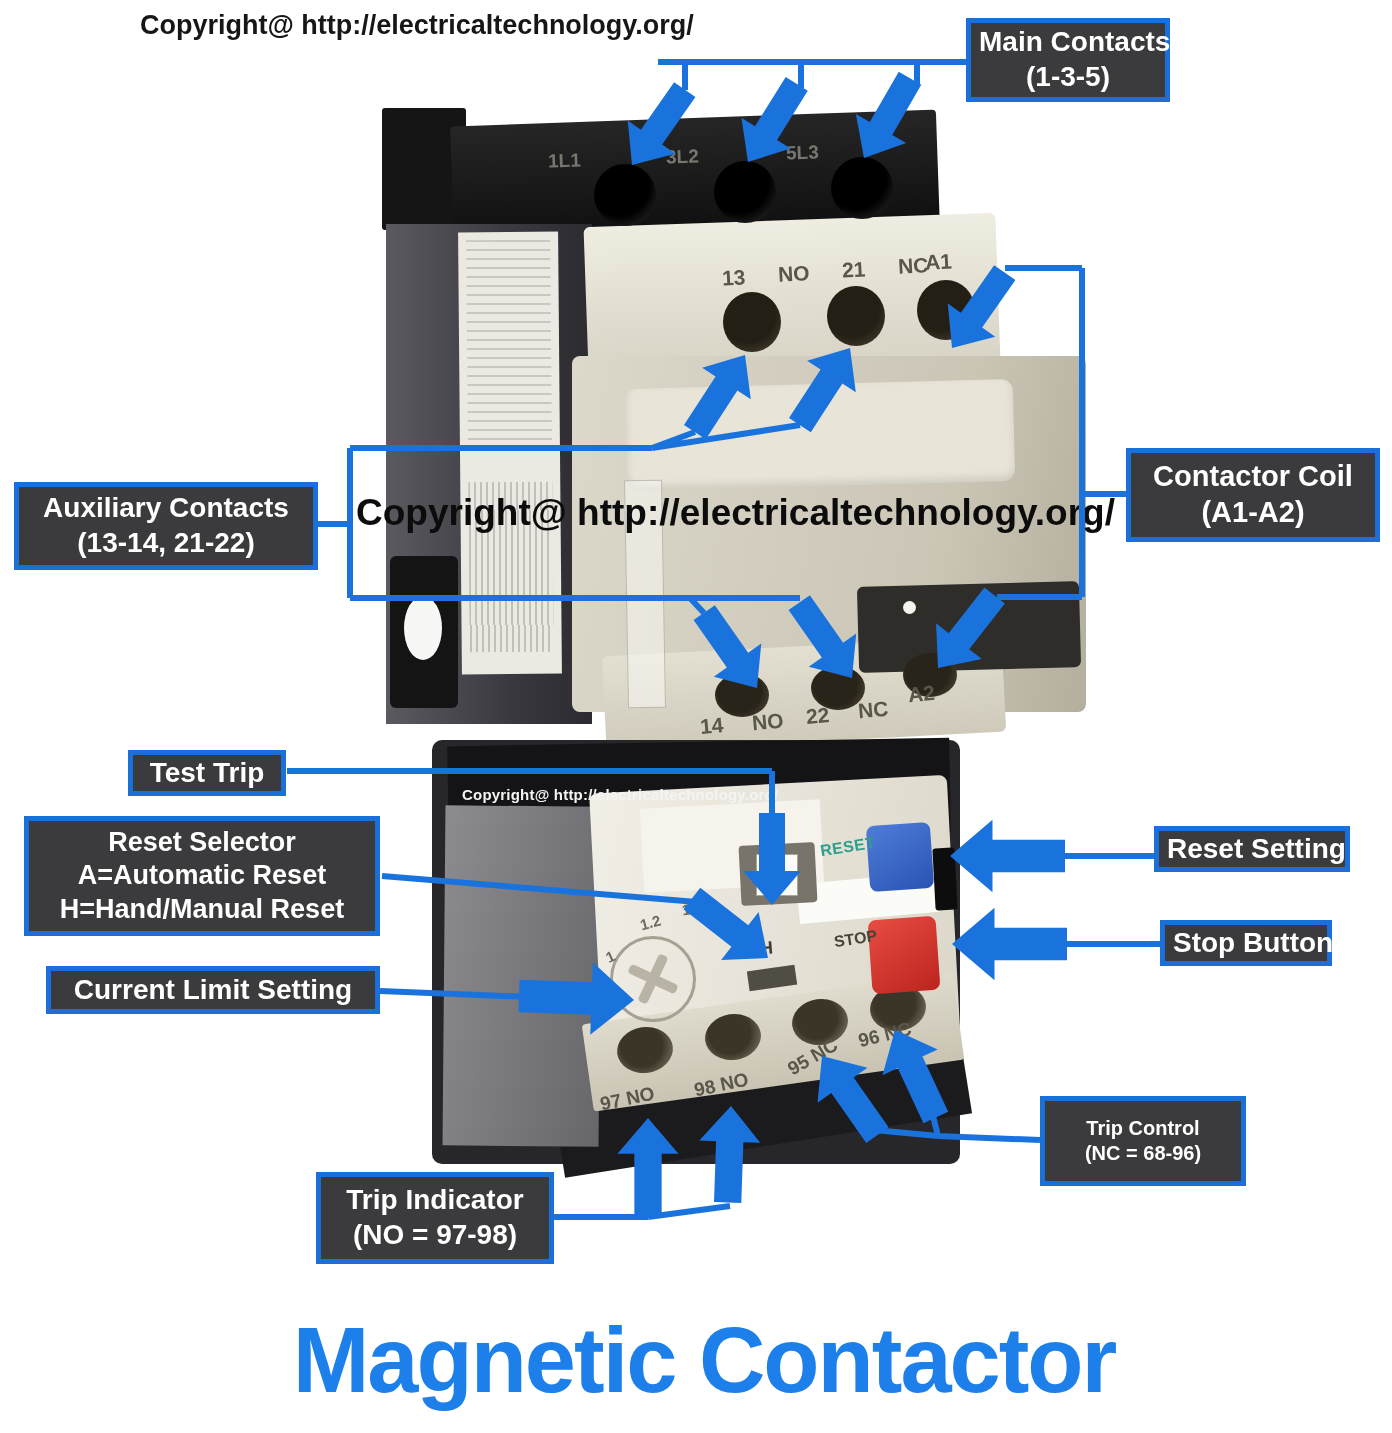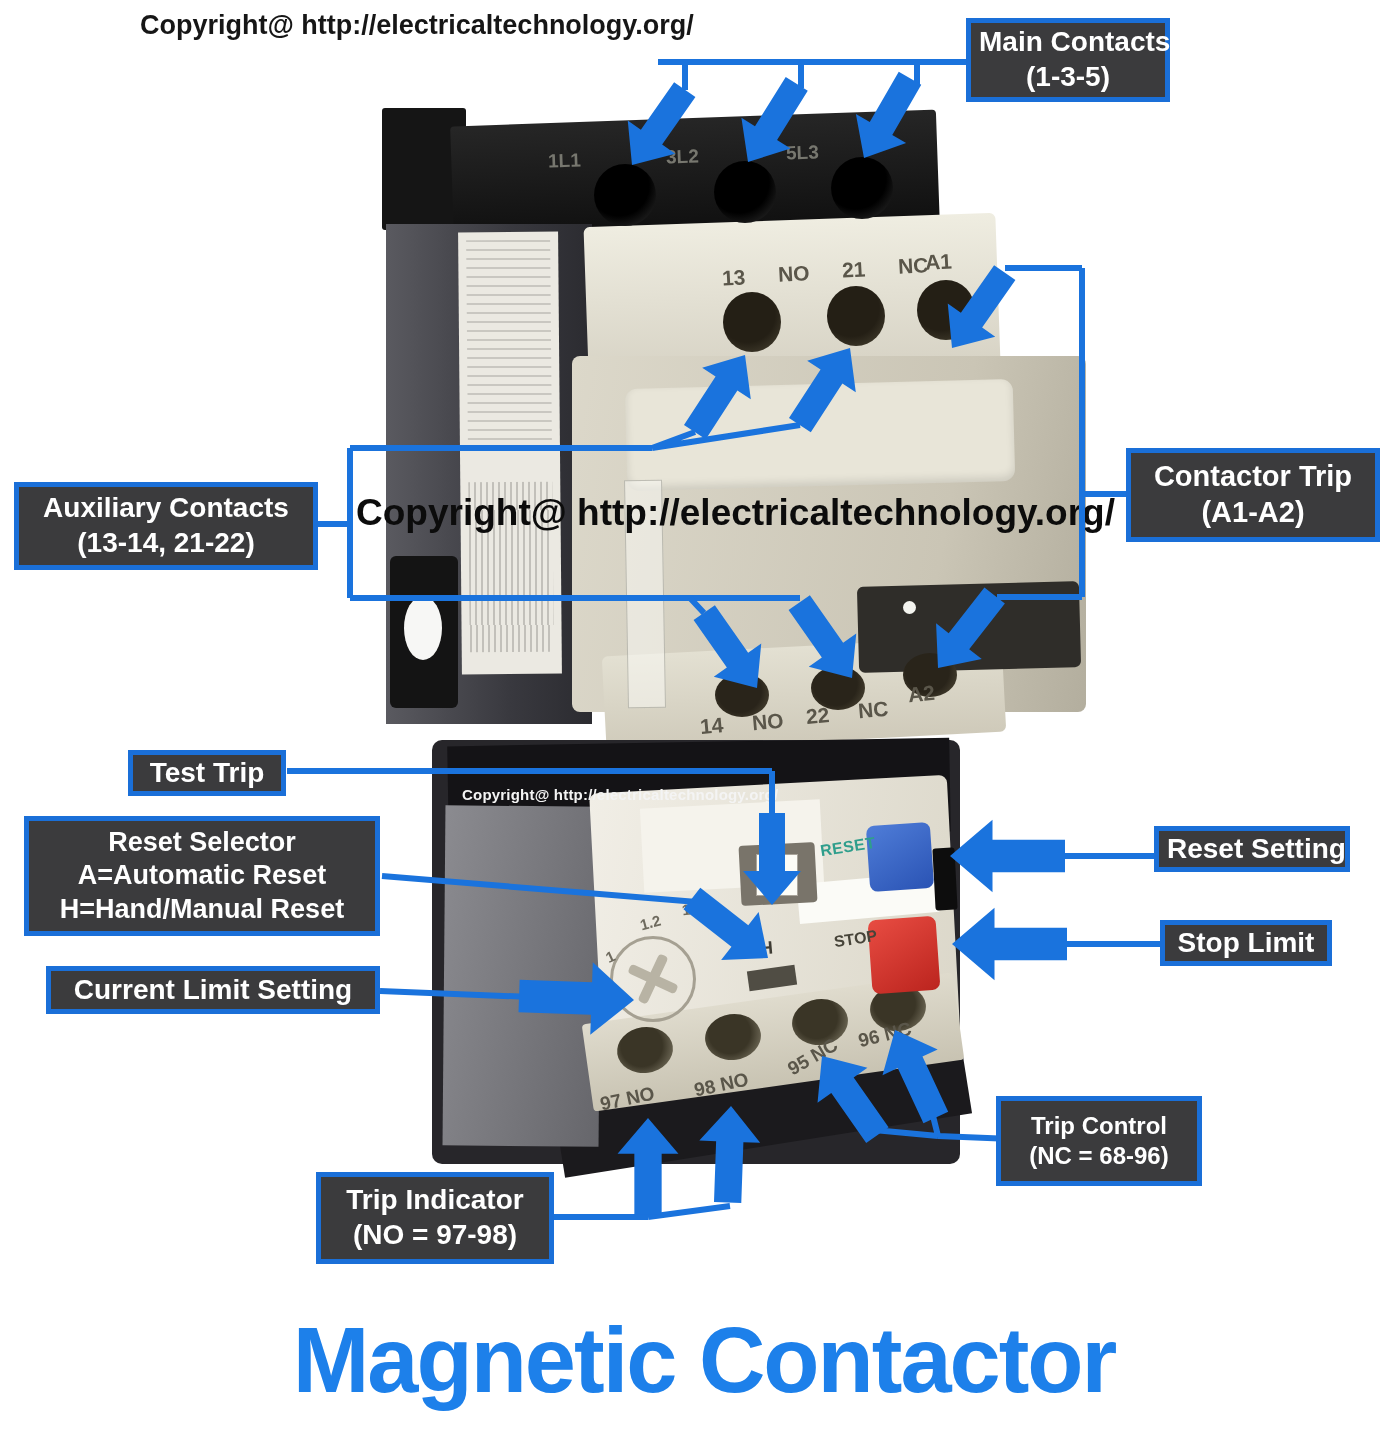--- a/index.html
+++ b/index.html
@@ -155,41 +155,41 @@
 
   <div class="callout" style="left:966px;top:18px;width:194px;height:74px;font-size:28px;">
     <span>Main Contacts</span>
     <span>(1-3-5)</span>
   </div>
   <div class="callout" style="left:14px;top:482px;width:294px;height:78px;font-size:28px;">
     <span>Auxiliary Contacts</span>
     <span>(13-14, 21-22)</span>
   </div>
   <div class="callout" style="left:1126px;top:448px;width:244px;height:84px;font-size:29px;">
-    <span>Contactor Trip</span>
+    <span>Contactor Coil</span>
     <span>(A1-A2)</span>
   </div>
   <div class="callout" style="left:128px;top:750px;width:148px;height:36px;font-size:28px;">
     <span>Test Trip</span>
   </div>
   <div class="callout" style="left:46px;top:966px;width:324px;height:38px;font-size:28px;">
     <span>Current Limit Setting</span>
   </div>
   <div class="callout" style="left:24px;top:816px;width:346px;height:110px;font-size:27px;">
     <span>Reset Selector</span>
     <span>A=Automatic Reset</span>
     <span>H=Hand/Manual Reset</span>
   </div>
   <div class="callout" style="left:1154px;top:826px;width:186px;height:36px;font-size:28px;">
     <span>Reset Setting</span>
   </div>
   <div class="callout" style="left:1160px;top:920px;width:162px;height:36px;font-size:28px;">
-    <span>Stop Limit</span>
+    <span>Stop Button</span>
   </div>
-  <div class="callout" style="left:996px;top:1096px;width:196px;height:80px;font-size:24px;align-items:center;">
+  <div class="callout" style="left:1040px;top:1096px;width:196px;height:80px;font-size:20px;align-items:center;">
     <span>Trip Control</span>
     <span>(NC = 68-96)</span>
   </div>
   <div class="callout" style="left:316px;top:1172px;width:228px;height:82px;font-size:28px;">
     <span>Trip Indicator</span>
     <span>(NO = 97-98)</span>
   </div>
 
   <div class="title">Magnetic Contactor</div>
 

